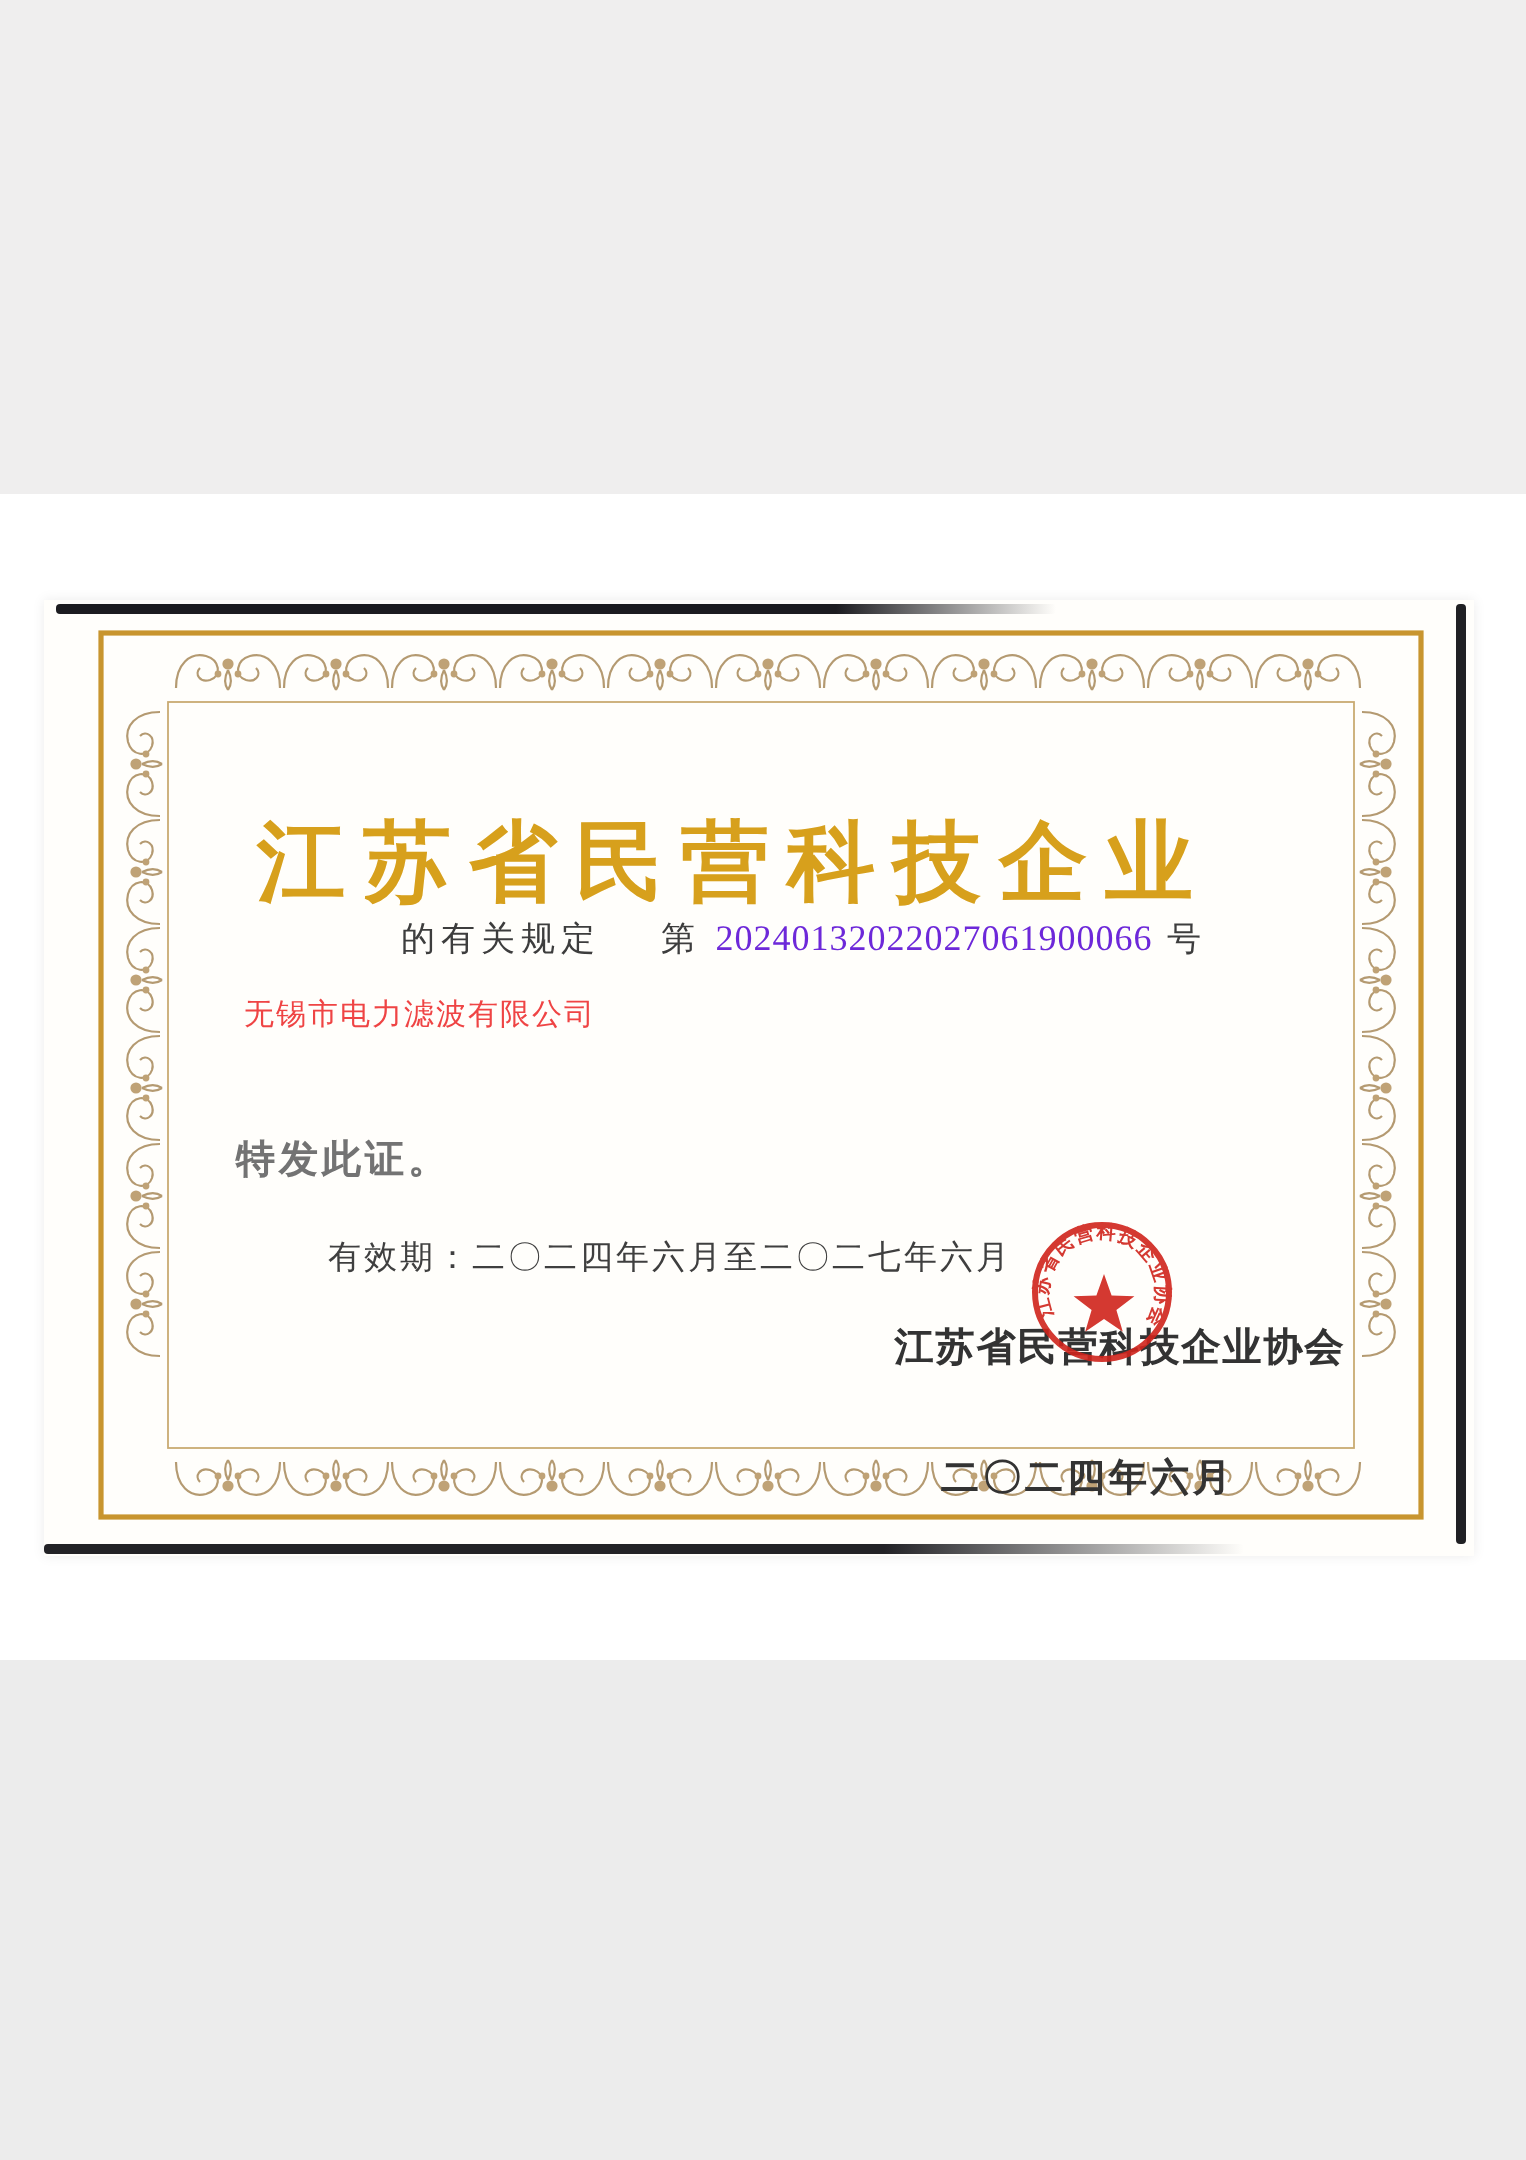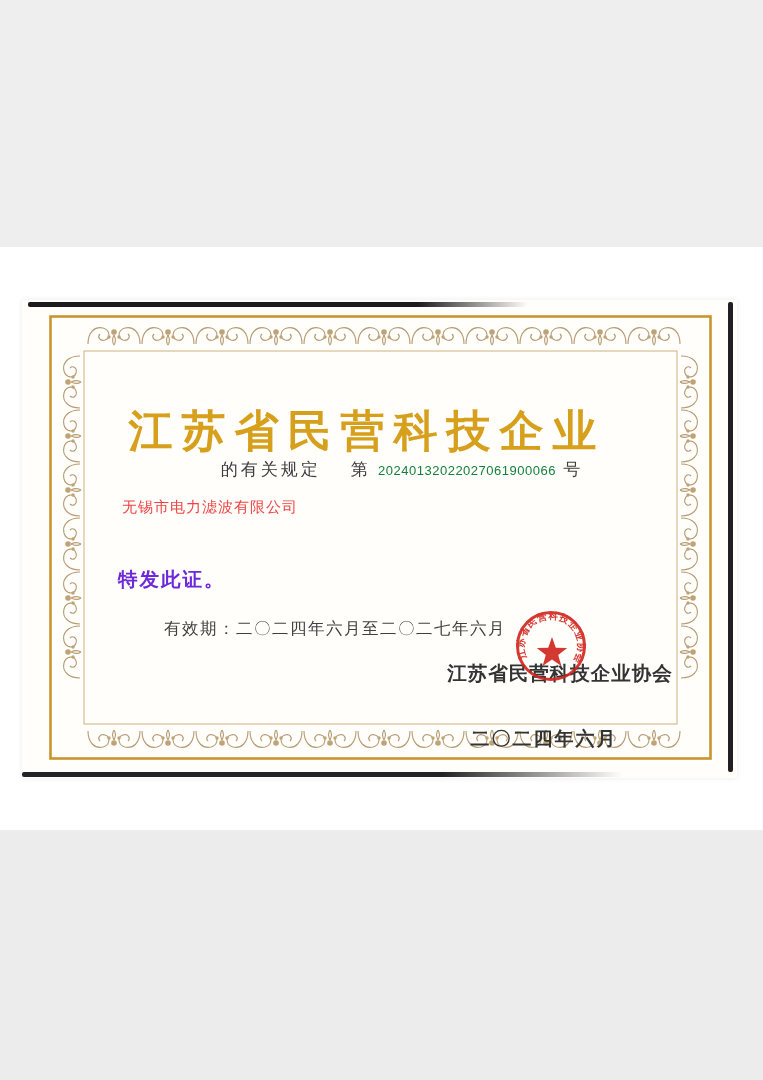--- a/index.html
+++ b/index.html
@@ -47,27 +47,27 @@
     color:#d7a01c;
     font-family:"Liberation Serif","DejaVu Serif",serif;
     margin-top:24px;
   }
   .cert-line {
     left:50px; top:158px; width:660px;
     text-align:center;
     font-size:17px; color:#3d3d3d; letter-spacing:3px;
   }
   .cert-line .num {
-    font-size:13px; color:#15803d; letter-spacing:0.5px;
-    font-family:Liberation Sans, sans-serif;
+    font-size:18px; color:#6d28d9; letter-spacing:0.5px;
+    font-family:Liberation Serif, serif;
   }
   .cert-line .gap { display:inline-block; width:30px; }
   .company { left:100px; top:198px; font-size:15px; color:#ef4444; letter-spacing:1px; }
   .body1 { left:123px; top:228px; font-size:19.5px; font-weight:bold; color:#383838; letter-spacing:0.5px; }
-  .body2 { left:96px;  top:266px; font-size:19.5px; font-weight:bold; color:#6d28d9; letter-spacing:2px; }
+  .body2 { left:96px;  top:266px; font-size:19.5px; font-weight:bold; color:#737373; letter-spacing:2px; }
   .validity { left:142px; top:318px; font-size:16.5px; color:#3f3f3f; letter-spacing:1.5px; }
   .issuer { left:380px; top:360px; width:316px; text-align:center; font-size:19.5px; font-weight:600; color:#333333; letter-spacing:1px; }
   .issue-date { left:380px; top:398px; width:284px; text-align:center; font-size:19px; font-weight:600; color:#333333; letter-spacing:2px;margin-top:28px; }
 </style>
 </head>
 <body>
 
 <div class="band band-top"></div>
 <div class="band band-bottom"></div>
 

